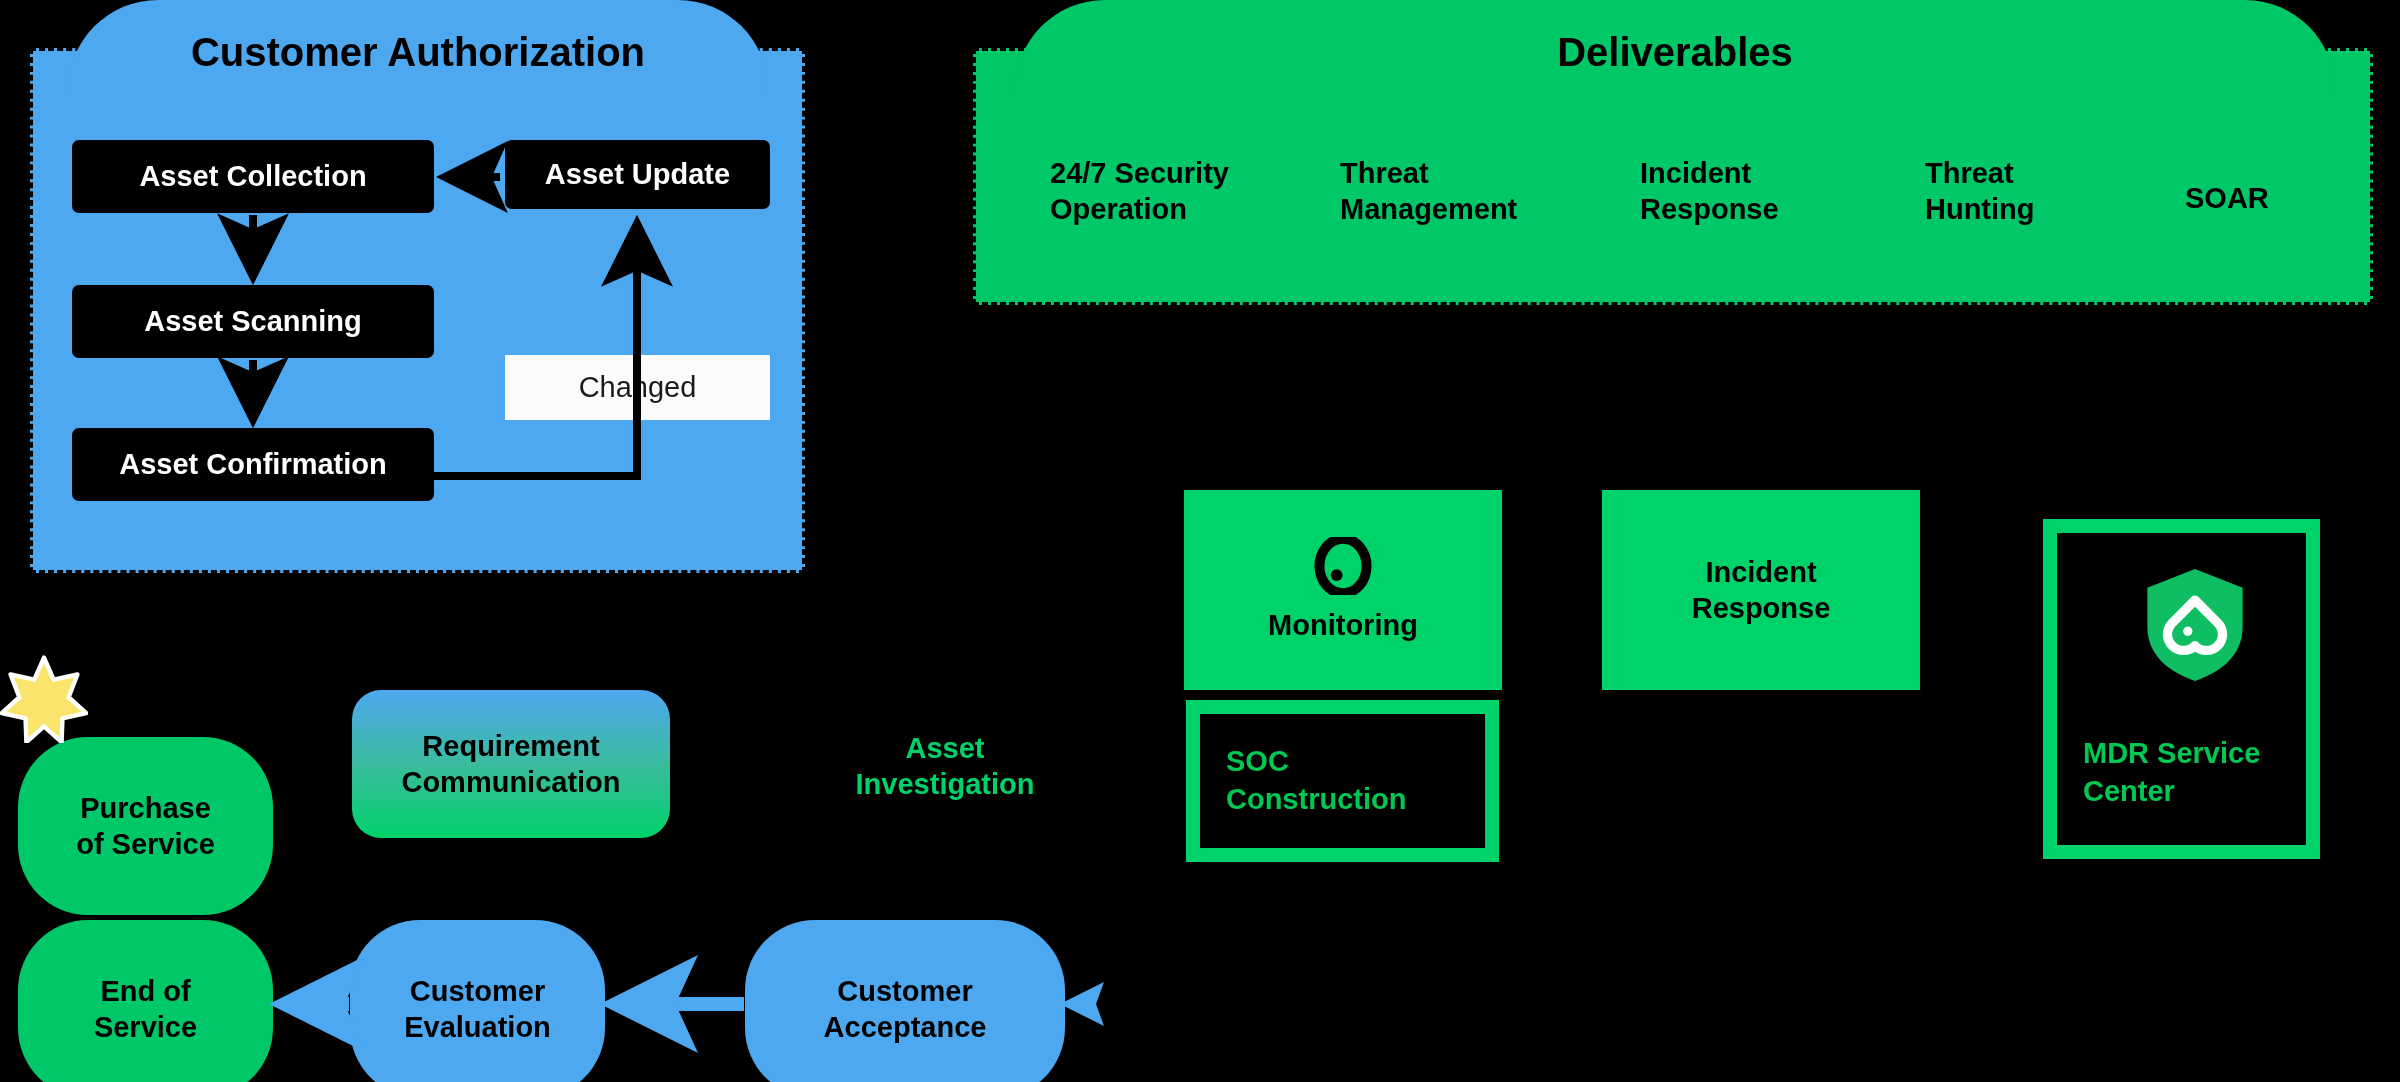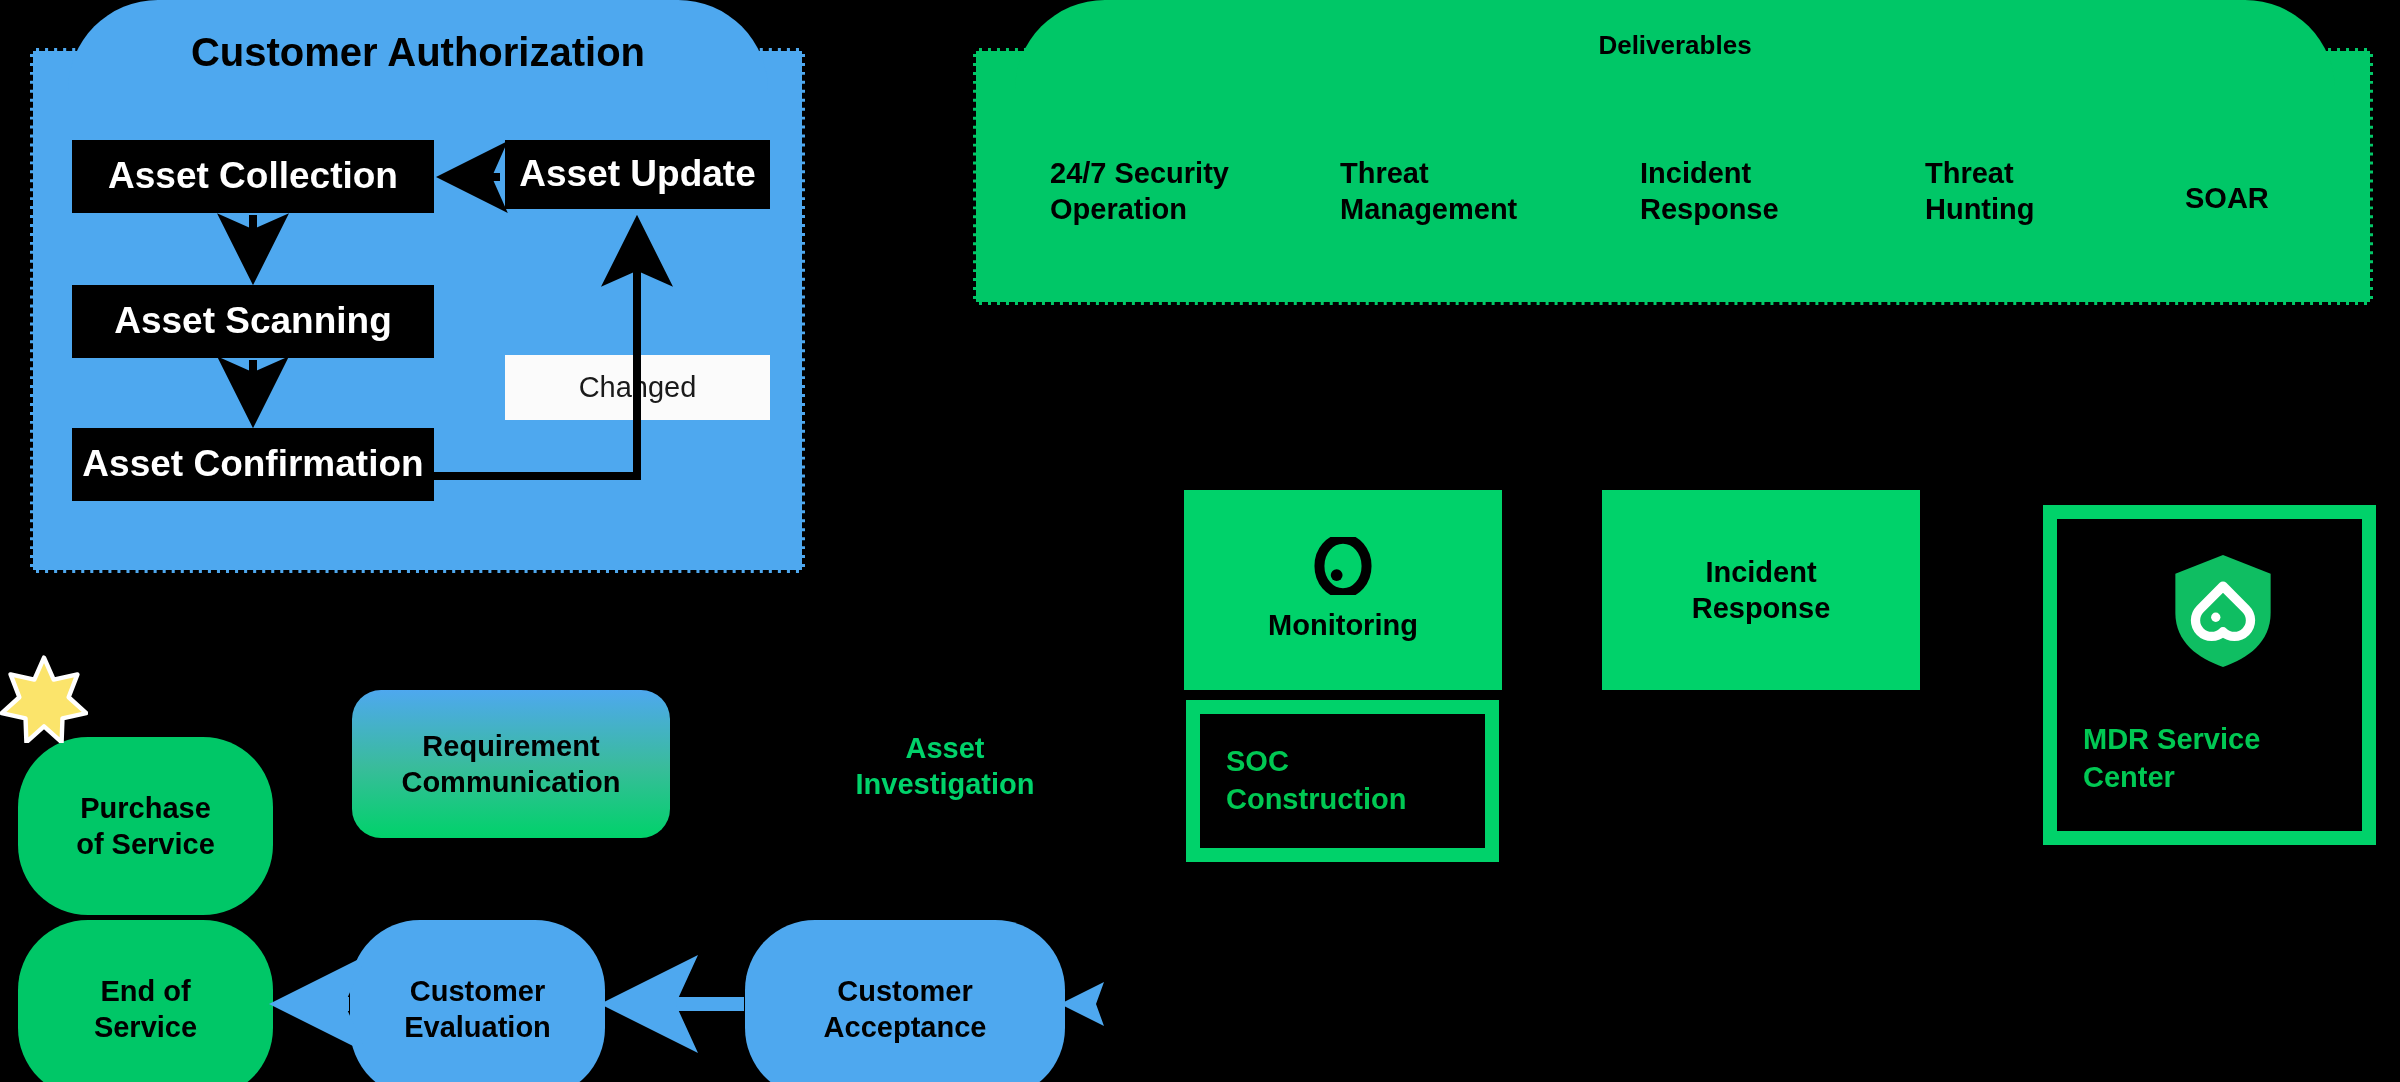--- a/index.html
+++ b/index.html
@@ -37,26 +37,27 @@
 
   .blue-fill { background: #4EA8EF; }
   .green-fill { background: #00C767; }
 
   
   .proc-box {
     position: absolute;
     background: #000000;
     color: #ffffff;
     font-weight: bold;
-    font-size: 37px;
+    font-size: 29px;
     display: flex;
     align-items: center;
     justify-content: center;
     text-align: left;
     line-height: 1.15;
+    border-radius: 7px;
   }
 
   
   .edge-label {
     position: absolute;
     background: #fbfbfb;
     color: #1a1a1a;
     font-size: 29px;
     display: flex;
     align-items: center;
@@ -169,21 +170,21 @@
   <div class="proc-box" style="left:72px; top:285px; width:362px; height:73px;">Asset Scanning</div>
 
   <div class="proc-box" style="left:72px; top:428px; width:362px; height:73px;">Asset Confirmation</div>
 
   <div class="proc-box" style="left:505px; top:140px; width:265px; height:69px;">Asset Update</div>
 
   <div class="edge-label" style="left:505px; top:355px; width:265px; height:65px;">Changed</div>
 
   <div class="group-panel green-fill" style="left:973px; top:48px; width:1400px; height:257px;"></div>
   <div class="group-cap green-fill" style="left:1015px; top:0px; width:1320px; height:96px;"></div>
-  <div class="group-title" style="left:1015px; top:30px; width:1320px; font-size:26px;">Deliverables</div>
+  <div class="group-title" style="left:1015px; top:30px; width:1320px; font-size:40px;">Deliverables</div>
 
   <div class="deliv-item" style="left:1050px; top:155px; width:250px;">24/7 Security
 Operation</div>
   <div class="deliv-item" style="left:1340px; top:155px; width:260px;">Threat
 Management</div>
   <div class="deliv-item" style="left:1640px; top:155px; width:230px;">Incident
 Response</div>
   <div class="deliv-item" style="left:1925px; top:155px; width:200px;">Threat
 Hunting</div>
   <div class="deliv-item" style="left:2185px; top:180px; width:190px;">SOAR</div>
@@ -199,21 +200,21 @@
   </div>
 
   <div class="green-card" style="left:1602px; top:490px; width:318px; height:200px; white-space:pre-line;">Incident
 Response</div>
 
   <div class="outline-card left-align" style="left:1186px; top:700px; width:313px; height:162px;">
     <span style="white-space:pre-line; text-align:left;">SOC
 Construction</span>
   </div>
 
-  <div class="outline-card left-align" style="left:2043px; top:505px; width:333px; height:340px; justify-content:flex-start; padding-top:34px;">
+  <div class="outline-card left-align" style="left:2043px; top:519px; width:277px; height:340px; justify-content:flex-start; padding-top:34px;">
     <span style="display:block; width:104px; height:116px; align-self:center; margin-bottom:52px;">
       <svg viewBox="0 0 100 112" width="104" height="116" aria-hidden="true">
         <path d="M50 2 L96 20 L96 58 C96 86 74 102 50 110 C26 102 4 86 4 58 L4 20 Z" fill="#0FBE62"></path>
         <path d="M50 32 L72 54 a15.5 15.5 0 0 1 -22 22 L50 76 a15.5 15.5 0 0 1 -22 -22 Z" fill="none" stroke="#ffffff" stroke-width="9" stroke-linejoin="round"></path>
         <circle cx="43" cy="62" r="4.5" fill="#ffffff"></circle>
       </svg>
     </span>
     <span style="white-space:pre-line; text-align:left;">MDR Service
 Center</span>
   </div>

